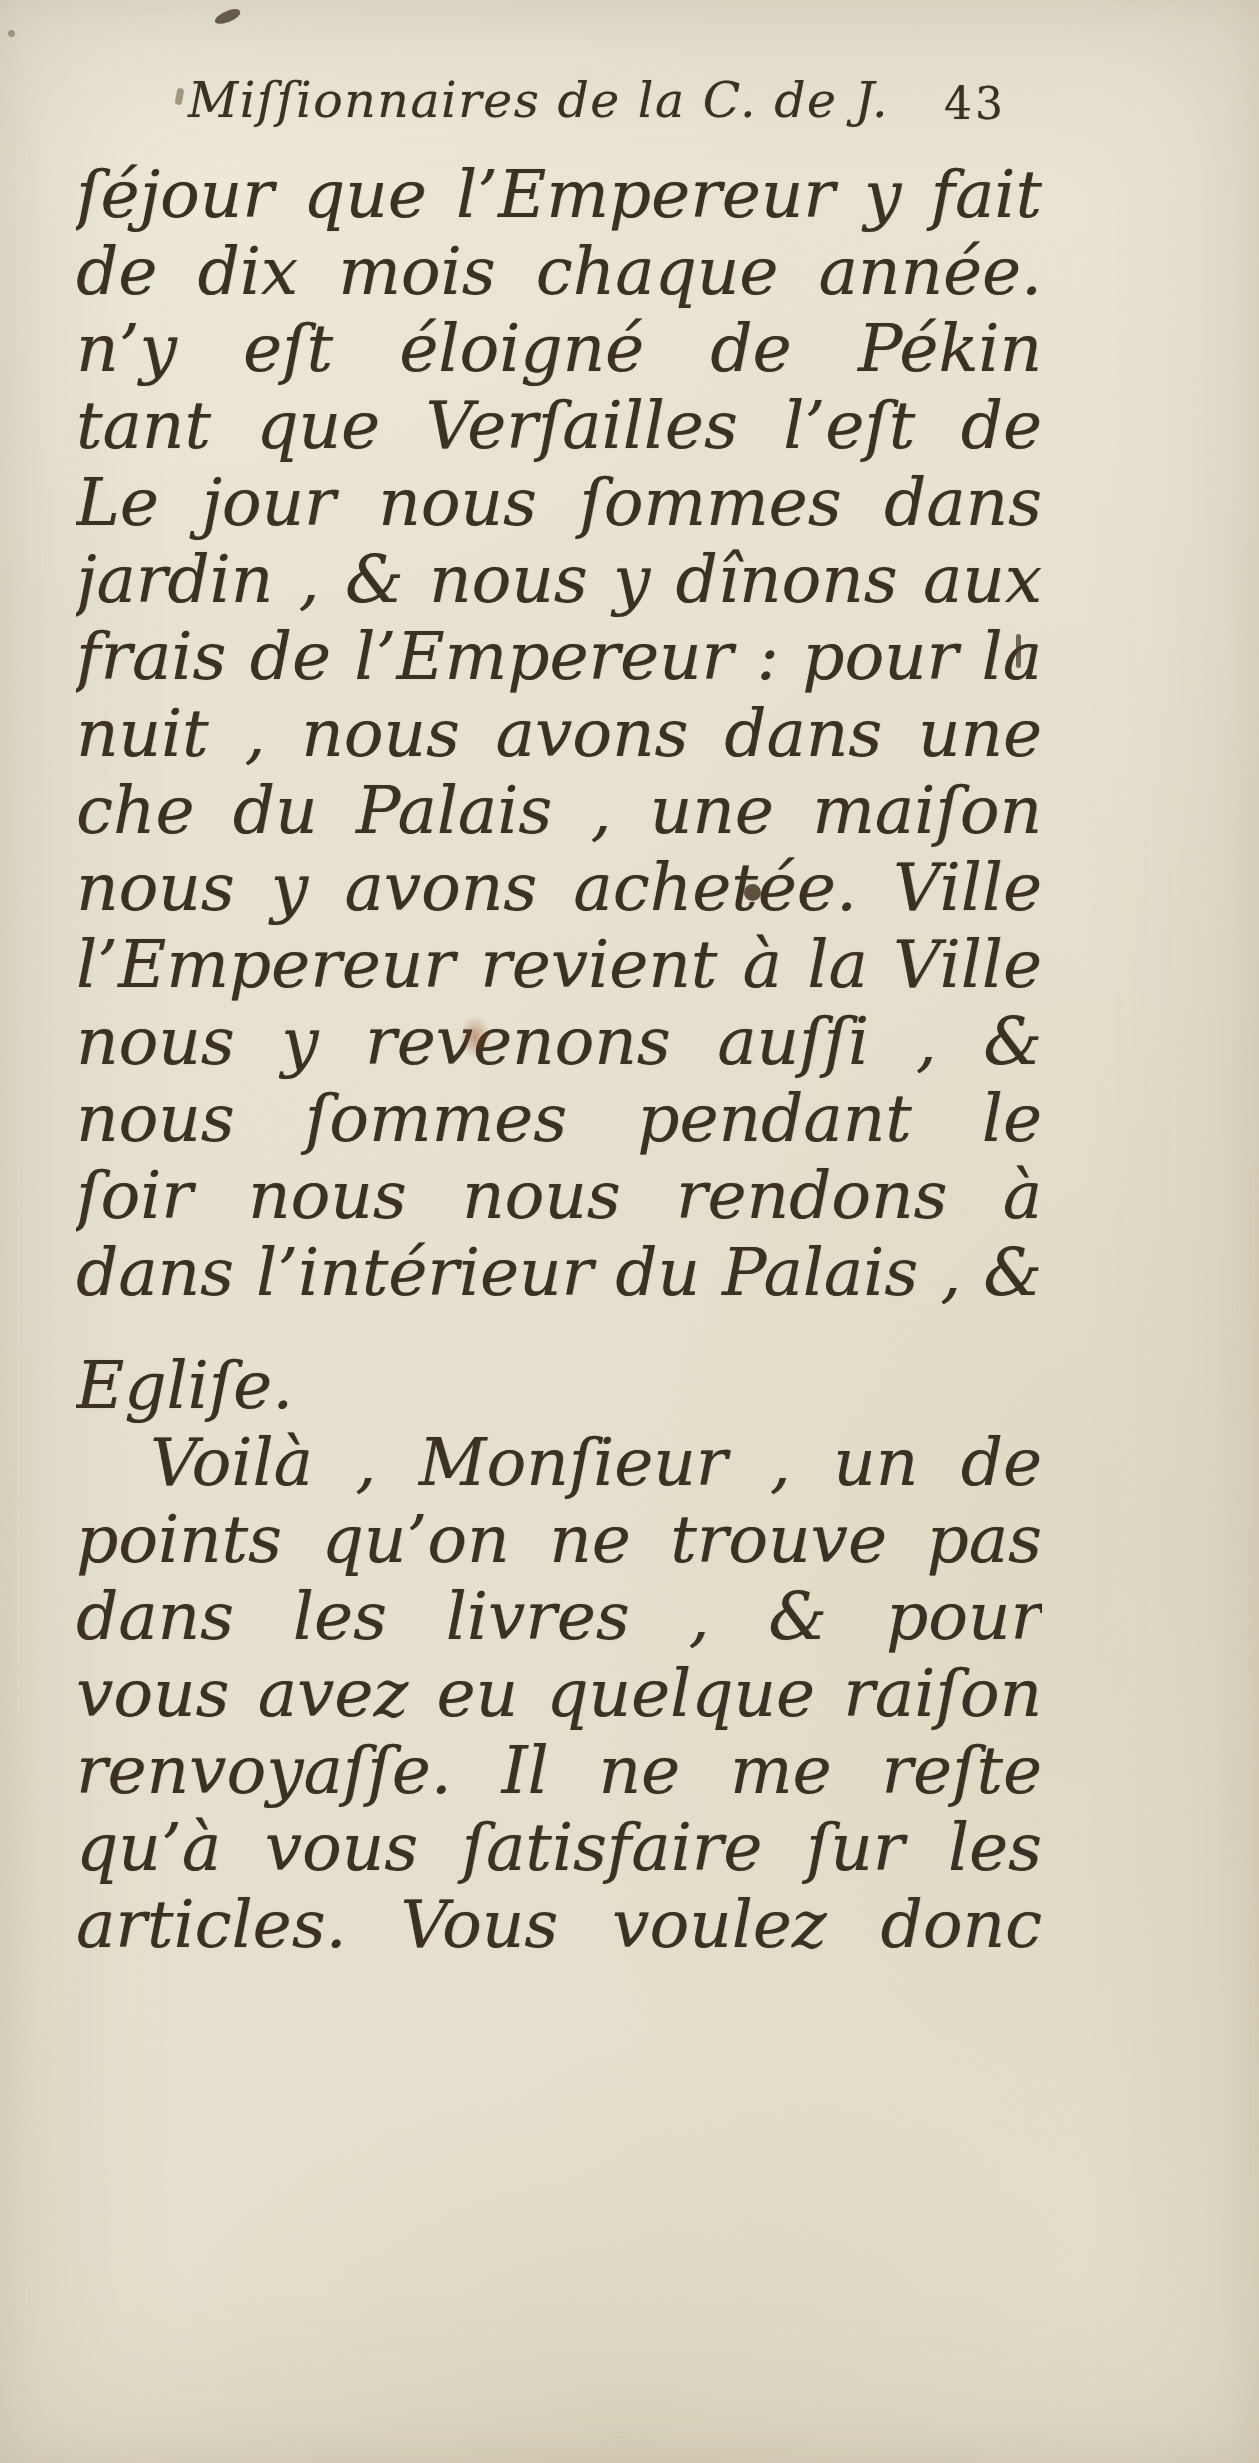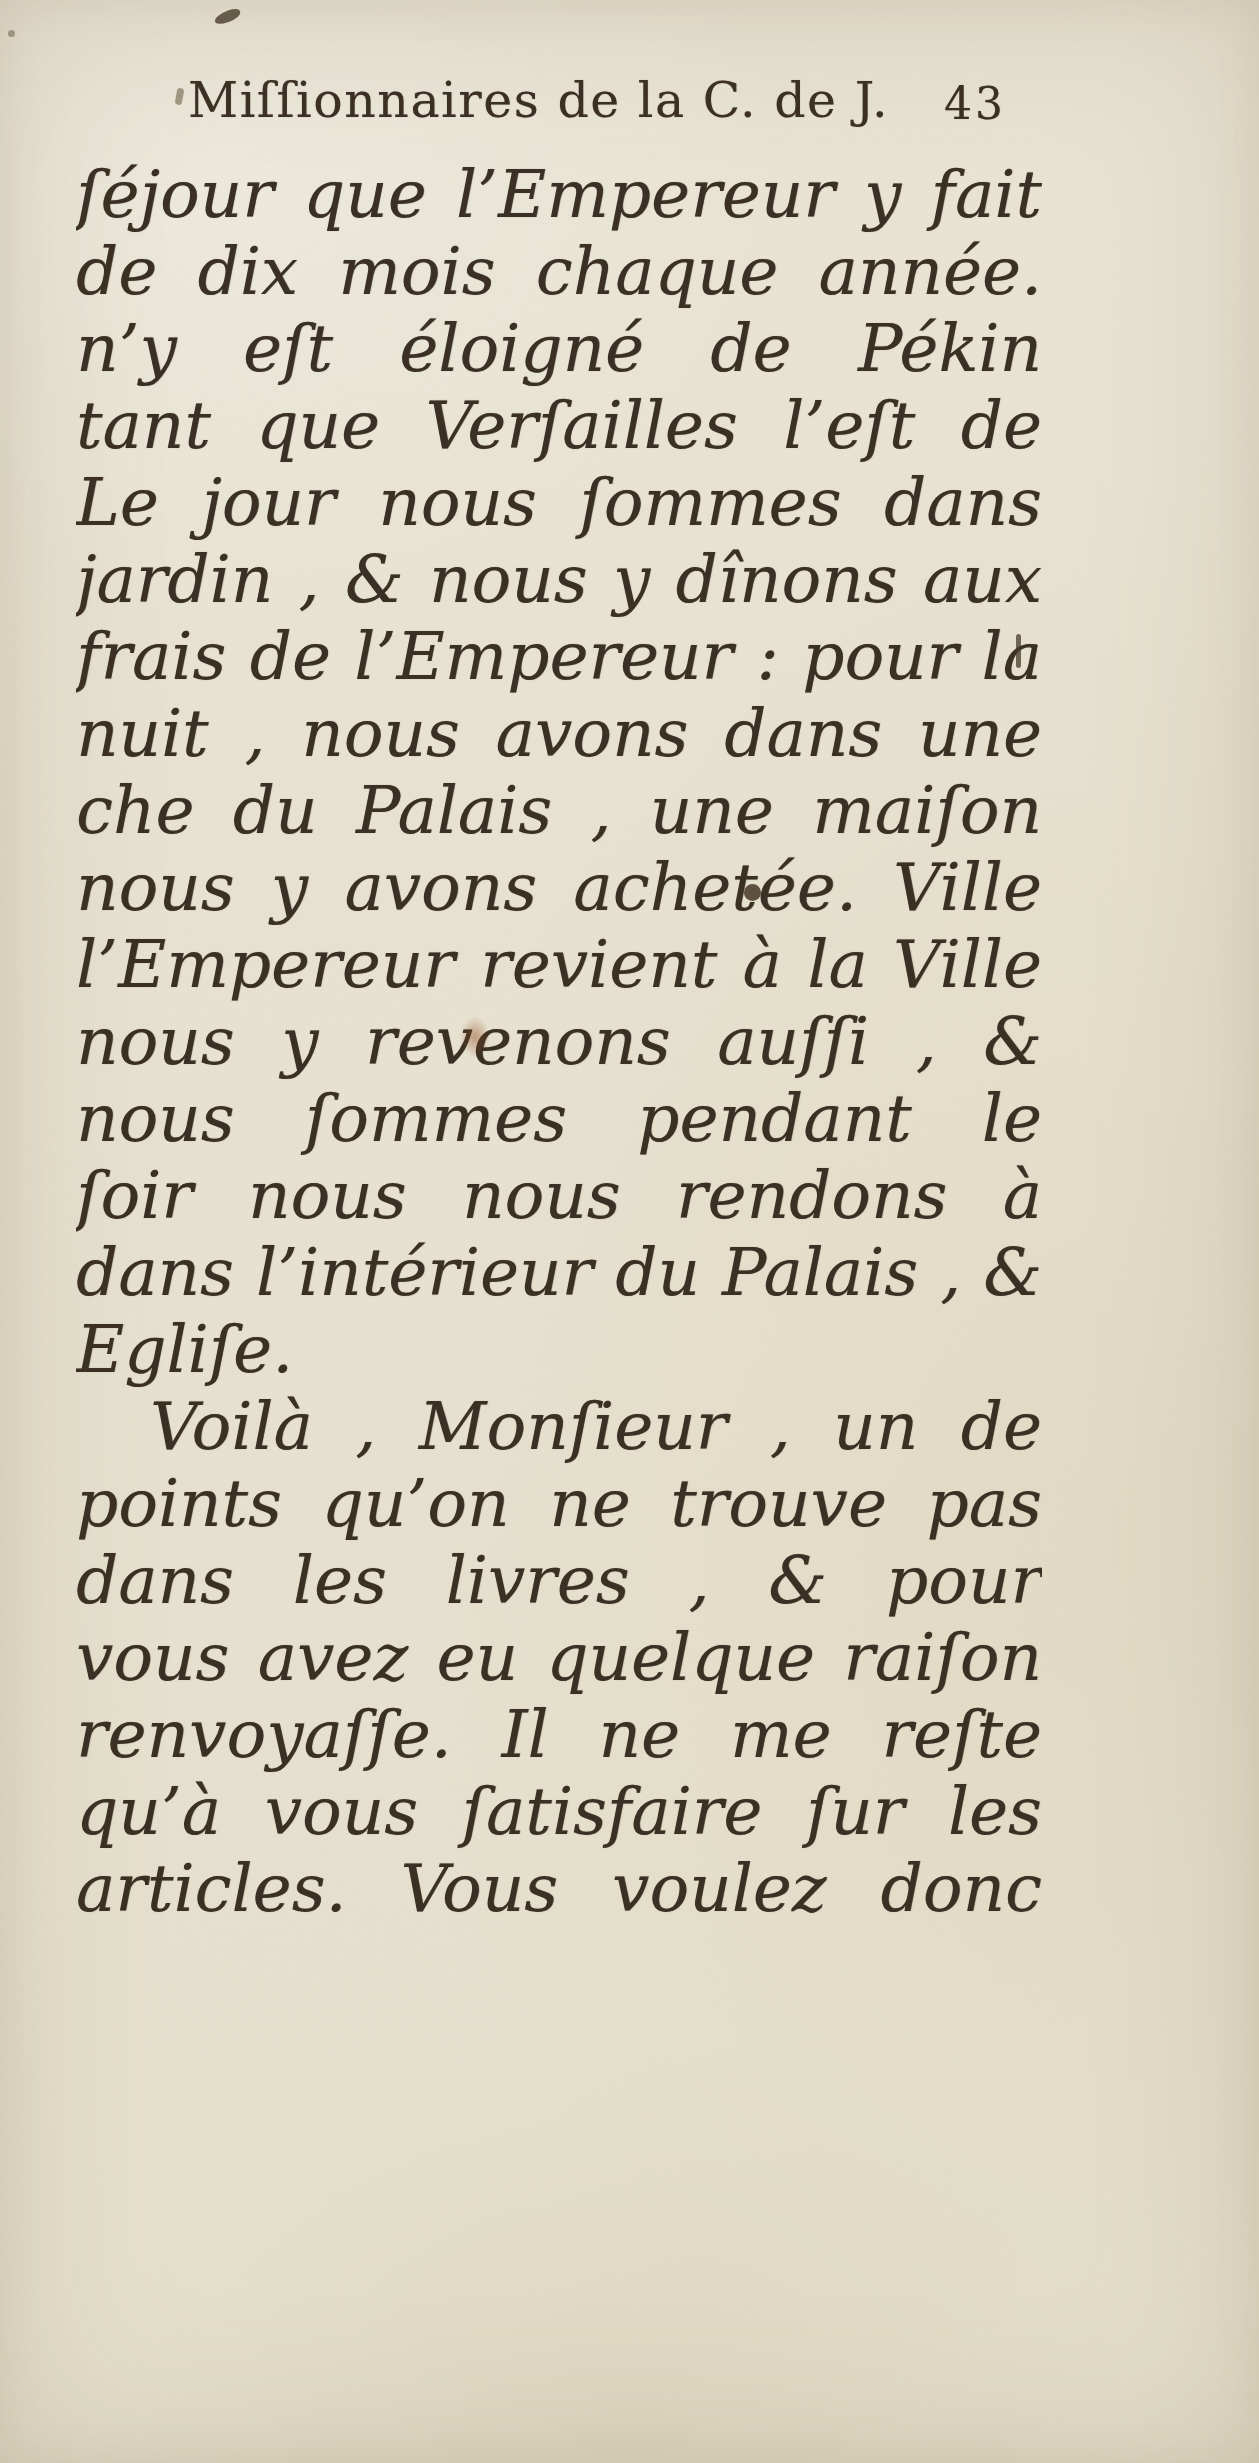--- a/index.html
+++ b/index.html
@@ -39,20 +39,21 @@
     width: 966px;
   }
   .header-row {
     position: relative;
     height: 90px;
   }
   .running-title {
     position: absolute;
     left: 112px;
     top: 6px;
+    font-style: italic;
     font-size: 49px;
     letter-spacing: 1.5px;
     white-space: nowrap;
     text-shadow: 0 0 1px rgba(58,48,35,0.45);
     text-align: right;
   }
   .page-number {
     position: absolute;
     right: 36px;
     top: 12px;
@@ -67,21 +68,21 @@
     font-size: 66px;
     text-align: justify;
     text-align-last: justify;
     text-justify: inter-word;
     word-spacing: 1px;
     overflow: hidden;
     white-space: normal;
     text-shadow: 0.4px 0.4px 0.8px rgba(54,44,32,0.50);
     font-style: italic;
   }
-  .line.last-left { text-align-last: left; }
+  .line.last-left { text-align-last: left; margin-top: 36px; }
   .line.indent { text-indent: 74px; }
   .speck {
     position: absolute;
     pointer-events: none;
   }
   .speck-a {
     left: 214px; top: 11px; width: 27px; height: 11px;
     background: #4d4334; border-radius: 60% 40% 55% 45%;
     transform: rotate(-20deg); opacity: 0.85;
   }

